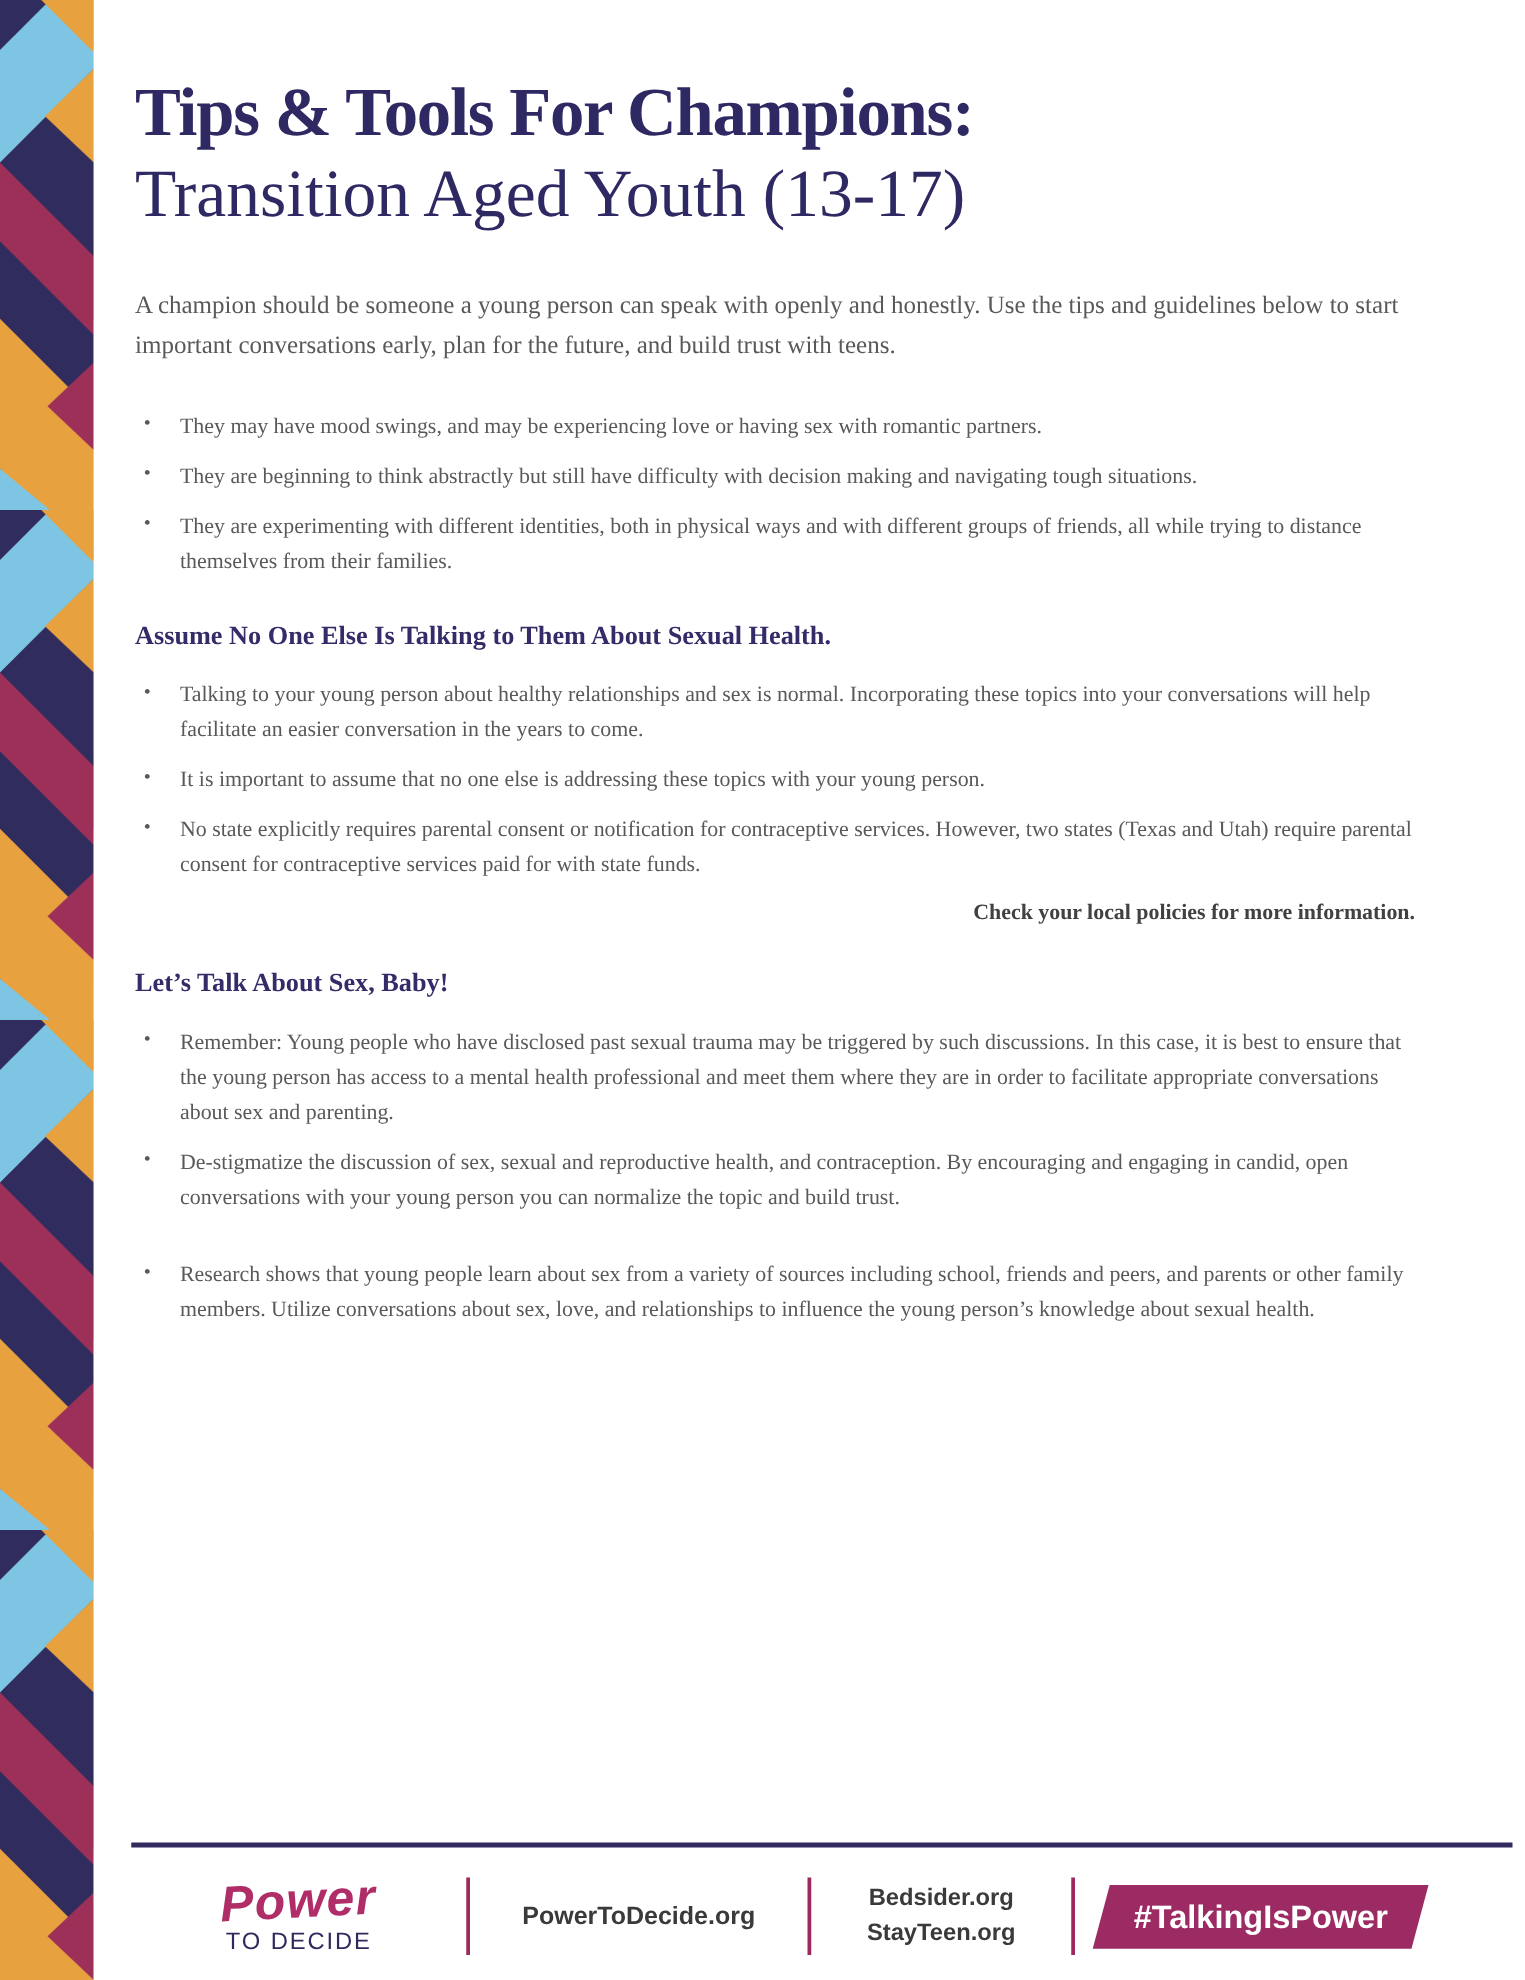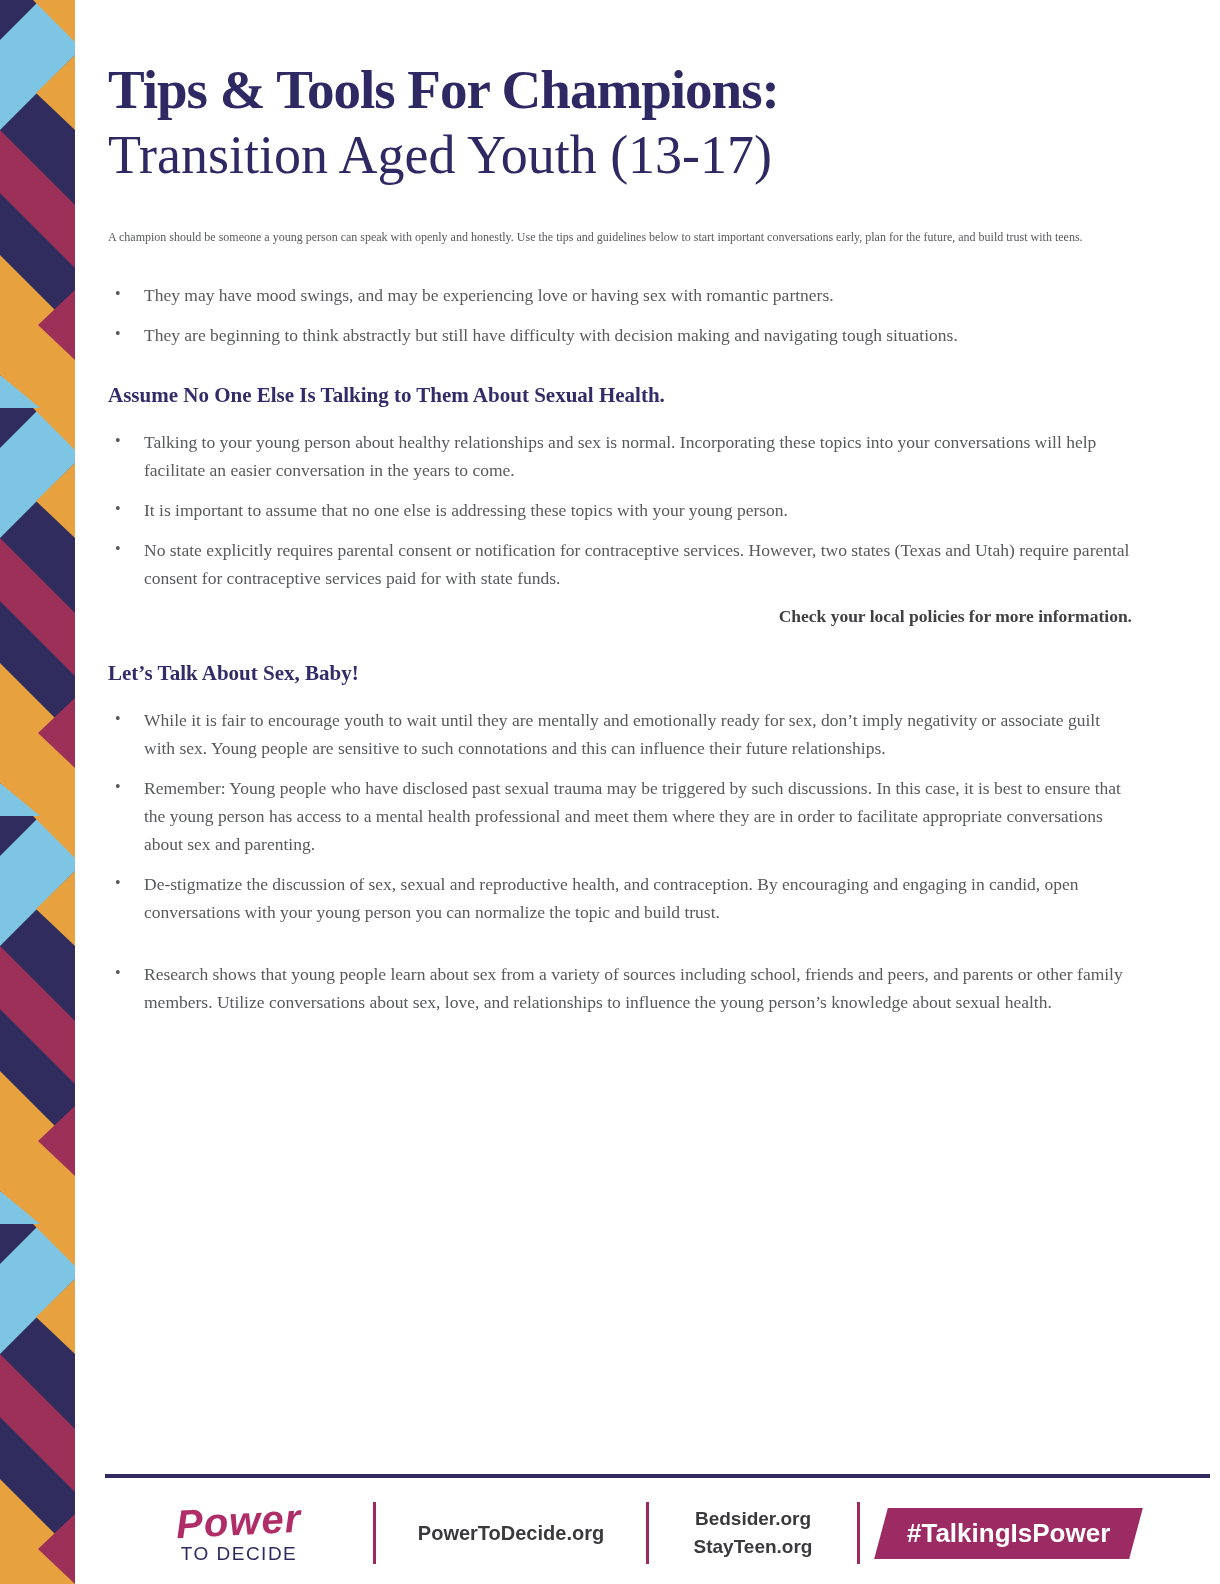--- a/index.html
+++ b/index.html
@@ -35,21 +35,21 @@
   }
   .title-light {
     font-size: 54px;
     font-weight: 300;
     letter-spacing: 0;
     color: #2e2963;
     line-height: 1.2;
   }
   .intro {
     margin-top: 40px;
-    font-size: 12px;
+    font-size: 20px;
     line-height: 1.62;
     color: #58595b;
   }
   .section { margin-top: 34px; }
   .section-heading {
     font-size: 21px;
     font-weight: 700;
     color: #332c68;
     margin-bottom: 20px;
   }
@@ -176,37 +176,37 @@
   <div class="content">
     <h1 class="title-bold">Tips &amp; Tools For Champions:</h1>
     <h2 class="title-light">Transition Aged Youth (13-17)</h2>
 
     <p class="intro">A champion should be someone a young person can speak with openly and honestly. Use the tips and guidelines below to start important conversations early, plan for the future, and build trust with teens.</p>
 
     <div class="section">
       <ul class="bullets">
         <li>They may have mood swings, and may be experiencing love or having sex with romantic partners.</li>
         <li>They are beginning to think abstractly but still have difficulty with decision making and navigating tough situations.</li>
+        <li>They are experimenting with different identities, both in physical ways and with different groups of friends, all while trying to distance themselves from their families.</li>
       </ul>
     </div>
 
     <div class="section">
       <h3 class="section-heading">Assume No One Else Is Talking to Them About Sexual Health.</h3>
       <ul class="bullets">
         <li>Talking to your young person about healthy relationships and sex is normal. Incorporating these topics into your conversations will help facilitate an easier conversation in the years to come.</li>
         <li>It is important to assume that no one else is addressing these topics with your young person.</li>
         <li>No state explicitly requires parental consent or notification for contraceptive services. However, two states (Texas and Utah) require parental consent for contraceptive services paid for with state funds.</li>
       </ul>
       <p class="note">Check your local policies for more information.</p>
     </div>
 
     <div class="section">
       <h3 class="section-heading">Let’s Talk About Sex, Baby!</h3>
       <ul class="bullets">
-        <li>While it is fair to encourage youth to wait until they are mentally and emotionally ready for sex, don’t imply negativity or associate guilt with sex. Young people are sensitive to such connotations and this can influence their future relationships.</li>
         <li>Remember: Young people who have disclosed past sexual trauma may be triggered by such discussions. In this case, it is best to ensure that the young person has access to a mental health professional and meet them where they are in order to facilitate appropriate conversations about sex and parenting.</li>
         <li>De-stigmatize the discussion of sex, sexual and reproductive health, and contraception. By encouraging and engaging in candid, open conversations with your young person you can normalize the topic and build trust.</li>
       </ul>
     </div>
 
     <div class="section">
       <ul class="bullets">
         <li>Research shows that young people learn about sex from a variety of sources including school, friends and peers, and parents or other family members. Utilize conversations about sex, love, and relationships to influence the young person’s knowledge about sexual health.</li>
       </ul>
     </div>

